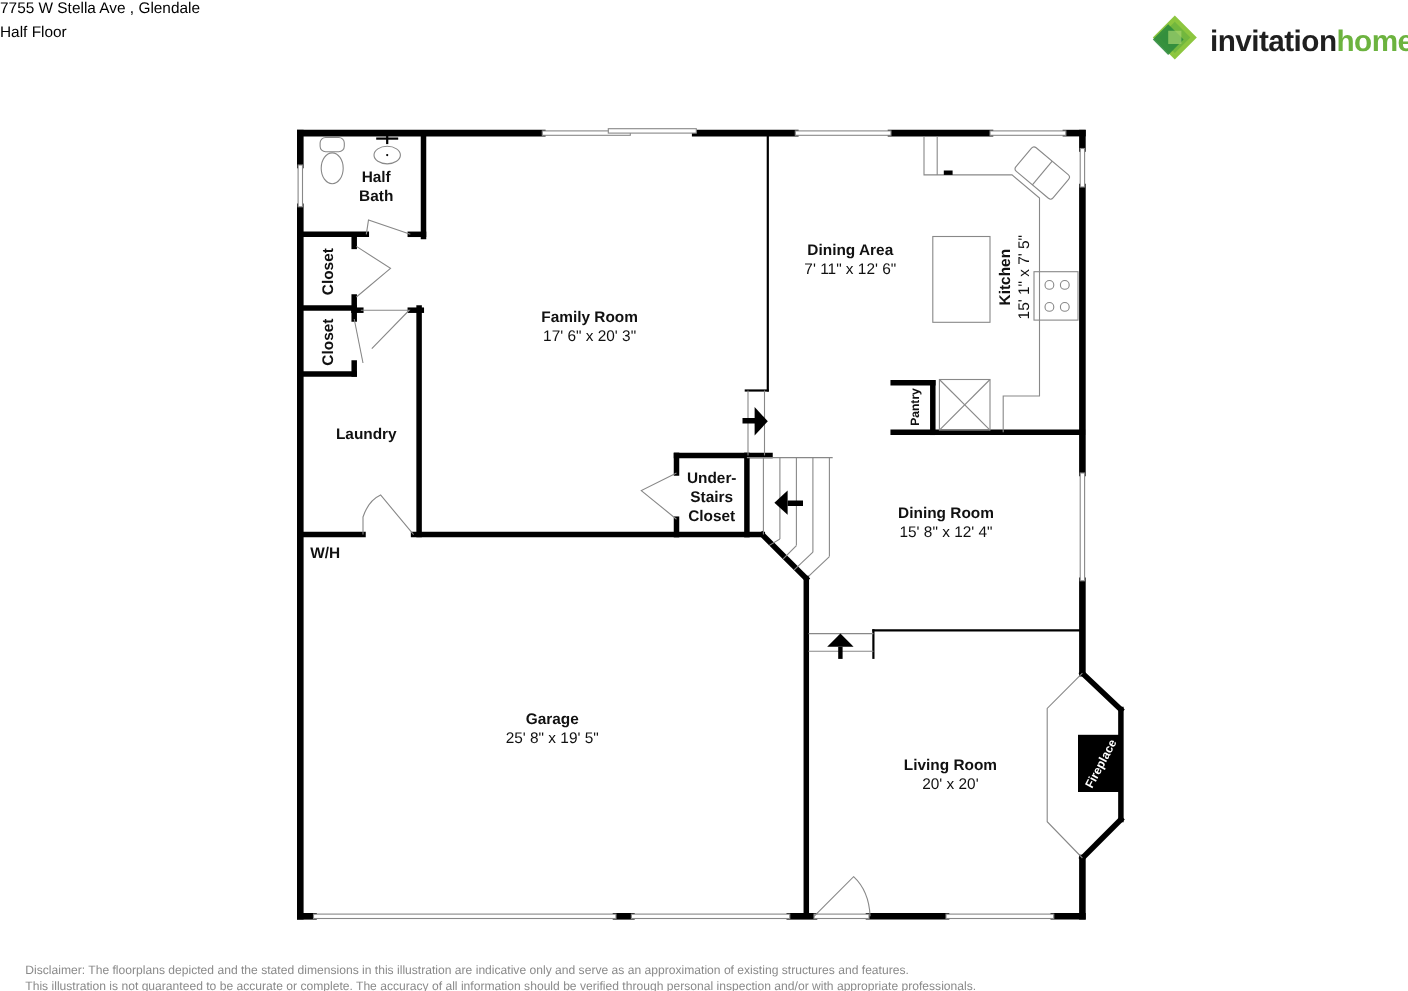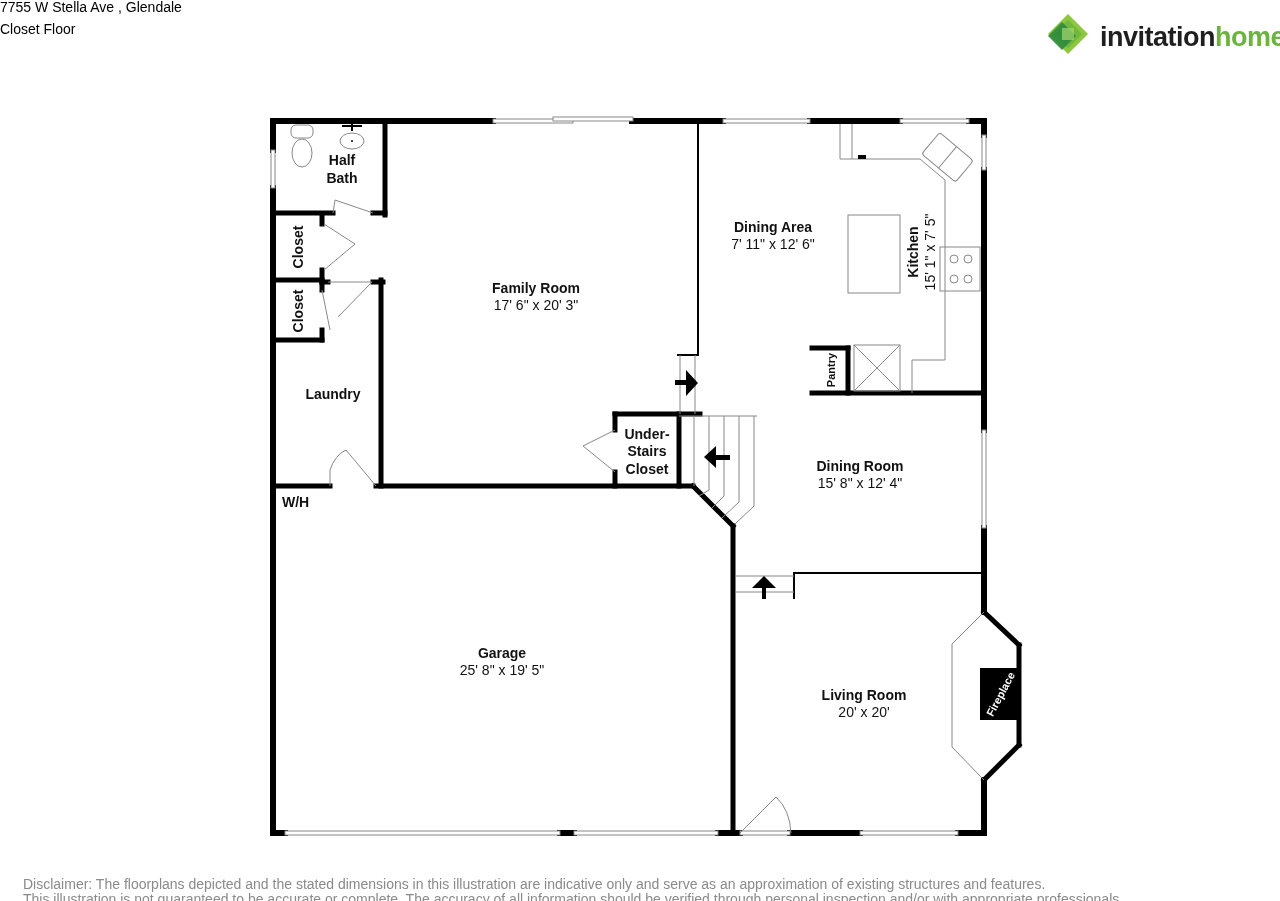--- a/index.html
+++ b/index.html
@@ -7,29 +7,29 @@
   .hdr { position: absolute; left: 0; font-size: 14px; color: #000000; line-height: 1; }
   #addr { top: 0px; }
   #floor { top: 22px; }
   .logo { position: absolute; left: 1044px; top: 12px; width: 236px; height: 46px; }
   .logo-text { position: absolute; left: 56px; top: 10px; font-size: 27px; font-weight: bold; letter-spacing: -0.5px; white-space: nowrap; }
   .logo-text .a { color: #1f1f1f; }
   .logo-text .b { color: #6cb33f; }
   .plan { position: absolute; left: 0; top: 0; }
   .room-label { font-family: "Liberation Sans", sans-serif; font-weight: bold; font-size: 14px; fill: #111; }
   .room-dim { font-family: "Liberation Sans", sans-serif; font-size: 14px; fill: #111; }
-  .disc { position: absolute; left: 23px; font-size: 14px; color: #8a8a8a; white-space: nowrap; }
+  .disc { position: absolute; left: 23px; font-size: 11px; color: #8a8a8a; white-space: nowrap; }
   #disc1 { top: 876px; }
   #disc2 { top: 891px; }
 </style>
 </head>
 <body>
 
 <div class="hdr" id="addr">7755 W Stella Ave , Glendale</div>
-<div class="hdr" id="floor">Closet Floor</div>
+<div class="hdr" id="floor">Half Floor</div>
 
 <div class="logo">
   <svg width="48" height="46" viewBox="0 0 48 46">
     <polygon points="24,2 44,22 24,42 4,22" fill="#8dc63f"></polygon>
     <polygon points="14,12 34,12 34,32 14,32" transform="rotate(45 24 22)" fill="#6cb33f" opacity="0.8"></polygon>
     <polygon points="4,24 18,10 32,24 18,38" fill="#2e8b3d" opacity="0.9"></polygon>
     <polygon points="18,16 30,16 30,28 18,28" fill="#a7d46f" opacity="0.7"></polygon>
   </svg>
   <div class="logo-text"><span class="a">invitation</span><span class="b">homes</span></div>
 </div>

